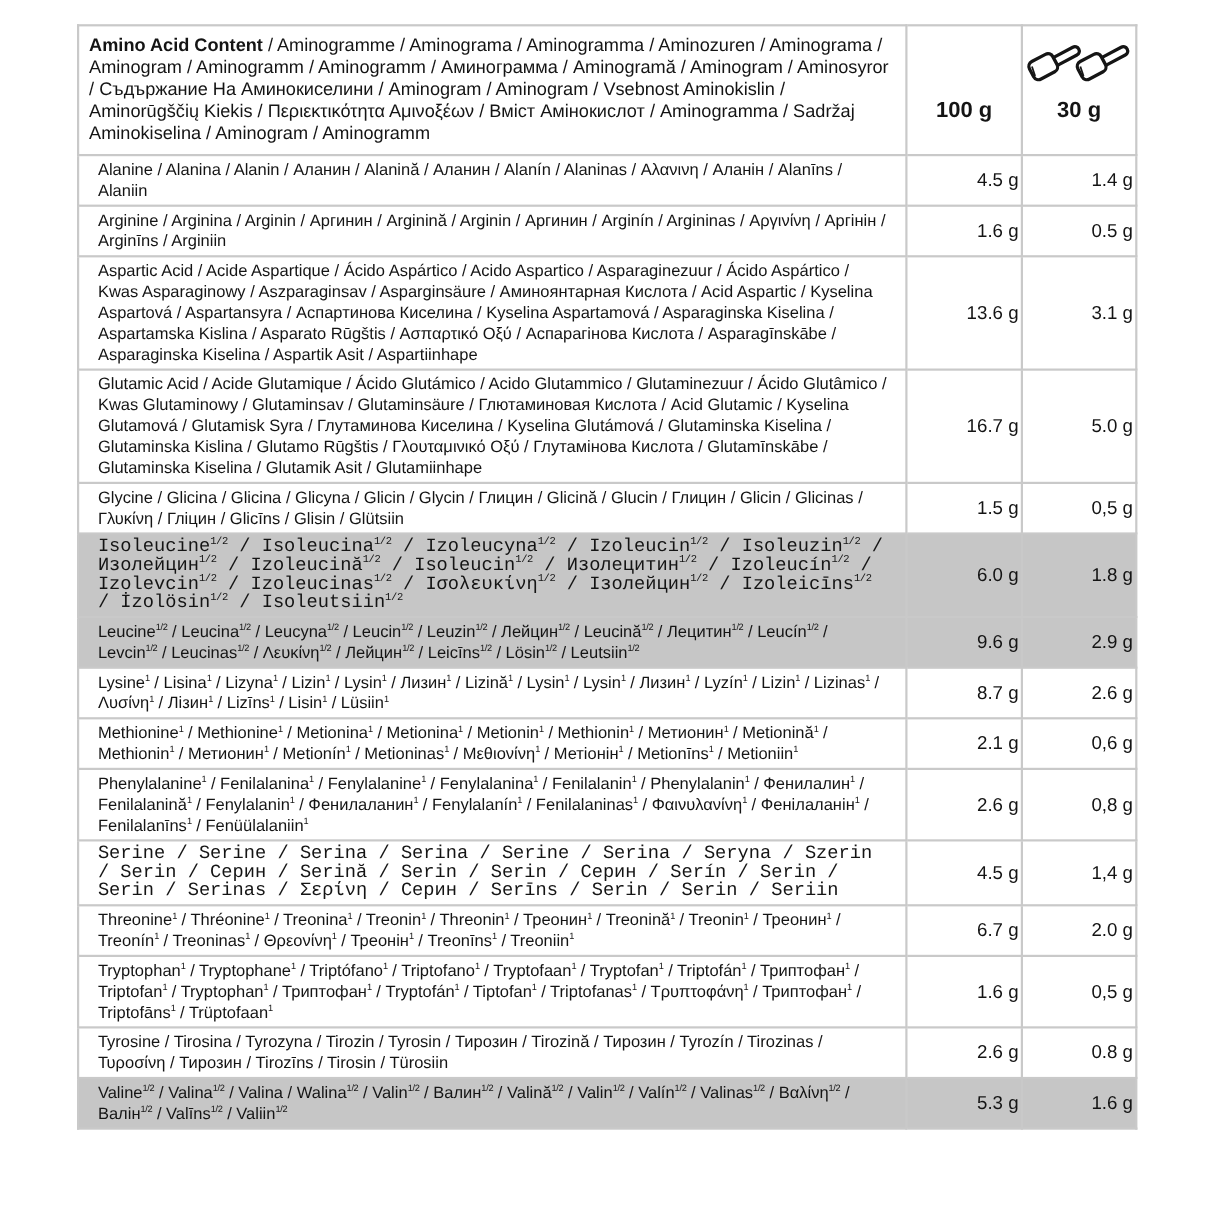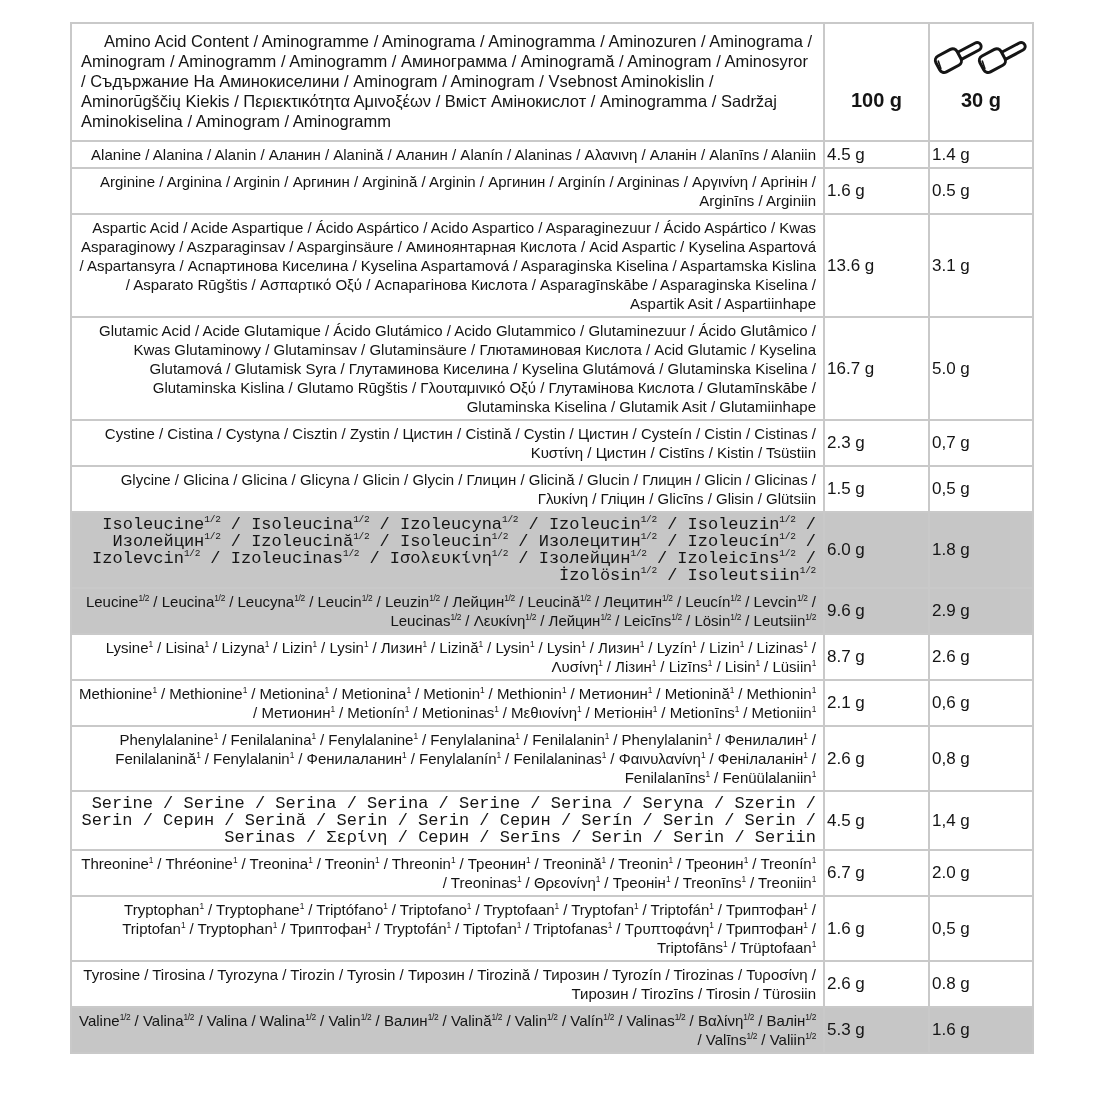--- a/index.html
+++ b/index.html
@@ -14,34 +14,34 @@
     position:absolute; left:70px; top:22px; width:962px;
     border-collapse:collapse; table-layout:fixed;
     border:2px solid #9d9d9d;
   }
   td, th { border:2px solid #c9c9c9; background:#fff; }
 
   th.name-h {
     font-size:16.5px; line-height:20px; font-weight:normal;
     text-align:left; vertical-align:top; padding:7px 9px 9px 9px;
   }
-  .title-bold { font-weight:400;margin-left:23px; }
+  .title-bold { font-weight:700; }
 
   th.col-h {
     text-align:center; vertical-align:bottom;
     font-weight:700; font-size:20px; padding-bottom:28px;
   }
   .scoops { display:block; margin:2px auto 8px auto; width:96px; }
 
   tbody td.name {
     font-size:15px; line-height:19px;
-    text-align:right; vertical-align:middle; padding:3px 7px;
+    text-align:left; vertical-align:middle; padding:3px 17px;
   }
   tbody td.val {
-    font-size:17px; text-align:left; vertical-align:middle; padding:2px;
+    font-size:17px; text-align:right; vertical-align:middle; padding:2px;
   }
   tr.hl td { background:#c6c6c6; }
   tr.compact td.name { font-size:17px; line-height:17px;font-family:Liberation Mono, monospace; }
 
   sup { font-size:0.56em; vertical-align:super; line-height:0; letter-spacing:-0.3px; }
 </style>
 </head>
 <body>
 
 <div class="sheet">
@@ -91,25 +91,20 @@
           <td class="name">Aspartic Acid / Acide Aspartique / Ácido Aspártico / Acido Aspartico / Asparaginezuur / Ácido Aspártico / Kwas Asparaginowy / Aszparaginsav / Asparginsäure / Аминоянтарная Кислота / Acid Aspartic / Kyselina Aspartová / Aspartansyra / Аспартинова Киселина / Kyselina Aspartamová / Asparaginska Kiselina / Aspartamska Kislina / Asparato Rūgštis / Ασπαρτικό Οξύ / Аспарагінова Кислота / Asparagīnskābe / Asparaginska Kiselina / Aspartik Asit / Aspartiinhape</td>
           <td class="val">13.6 g</td>
           <td class="val">3.1 g</td>
         </tr>
         <tr>
           <td class="name">Glutamic Acid / Acide Glutamique / Ácido Glutámico / Acido Glutammico / Glutaminezuur / Ácido Glutâmico / Kwas Glutaminowy / Glutaminsav / Glutaminsäure / Глютаминовая Кислота / Acid Glutamic / Kyselina Glutamová / Glutamisk Syra / Глутаминова Киселина / Kyselina Glutámová / Glutaminska Kiselina / Glutaminska Kislina / Glutamo Rūgštis / Γλουταμινικό Οξύ / Глутамінова Кислота / Glutamīnskābe / Glutaminska Kiselina / Glutamik Asit / Glutamiinhape</td>
           <td class="val">16.7 g</td>
           <td class="val">5.0 g</td>
         </tr>
         <tr>
-          <td class="name">Cystine / Cistina / Cystyna / Cisztin / Zystin / Цистин / Cistină / Cystin / Цистин / Cysteín / Cistin / Cistinas / Κυστίνη / Цистин / Cistīns / Kistin / Tsüstiin</td>
-          <td class="val">2.3 g</td>
-          <td class="val">0,7 g</td>
-        </tr>
-        <tr>
           <td class="name">Glycine / Glicina / Glicina / Glicyna / Glicin / Glycin / Глицин / Glicină / Glucin / Глицин / Glicin / Glicinas / Γλυκίνη / Гліцин / Glicīns / Glisin / Glütsiin</td>
           <td class="val">1.5 g</td>
           <td class="val">0,5 g</td>
         </tr>
         <tr class="hl compact">
           <td class="name">Isoleucine<sup>1/2</sup> / Isoleucina<sup>1/2</sup> / Izoleucyna<sup>1/2</sup> / Izoleucin<sup>1/2</sup> / Isoleuzin<sup>1/2</sup> / Изолейцин<sup>1/2</sup> / Izoleucină<sup>1/2</sup> / Isoleucin<sup>1/2</sup> / Изолецитин<sup>1/2</sup> / Izoleucín<sup>1/2</sup> / Izolevcin<sup>1/2</sup> / Izoleucinas<sup>1/2</sup> / Ισολευκίνη<sup>1/2</sup> / Ізолейцин<sup>1/2</sup> / Izoleicīns<sup>1/2</sup> / İzolösin<sup>1/2</sup> / Isoleutsiin<sup>1/2</sup></td>
           <td class="val">6.0 g</td>
           <td class="val">1.8 g</td>
         </tr>
         <tr class="hl">

